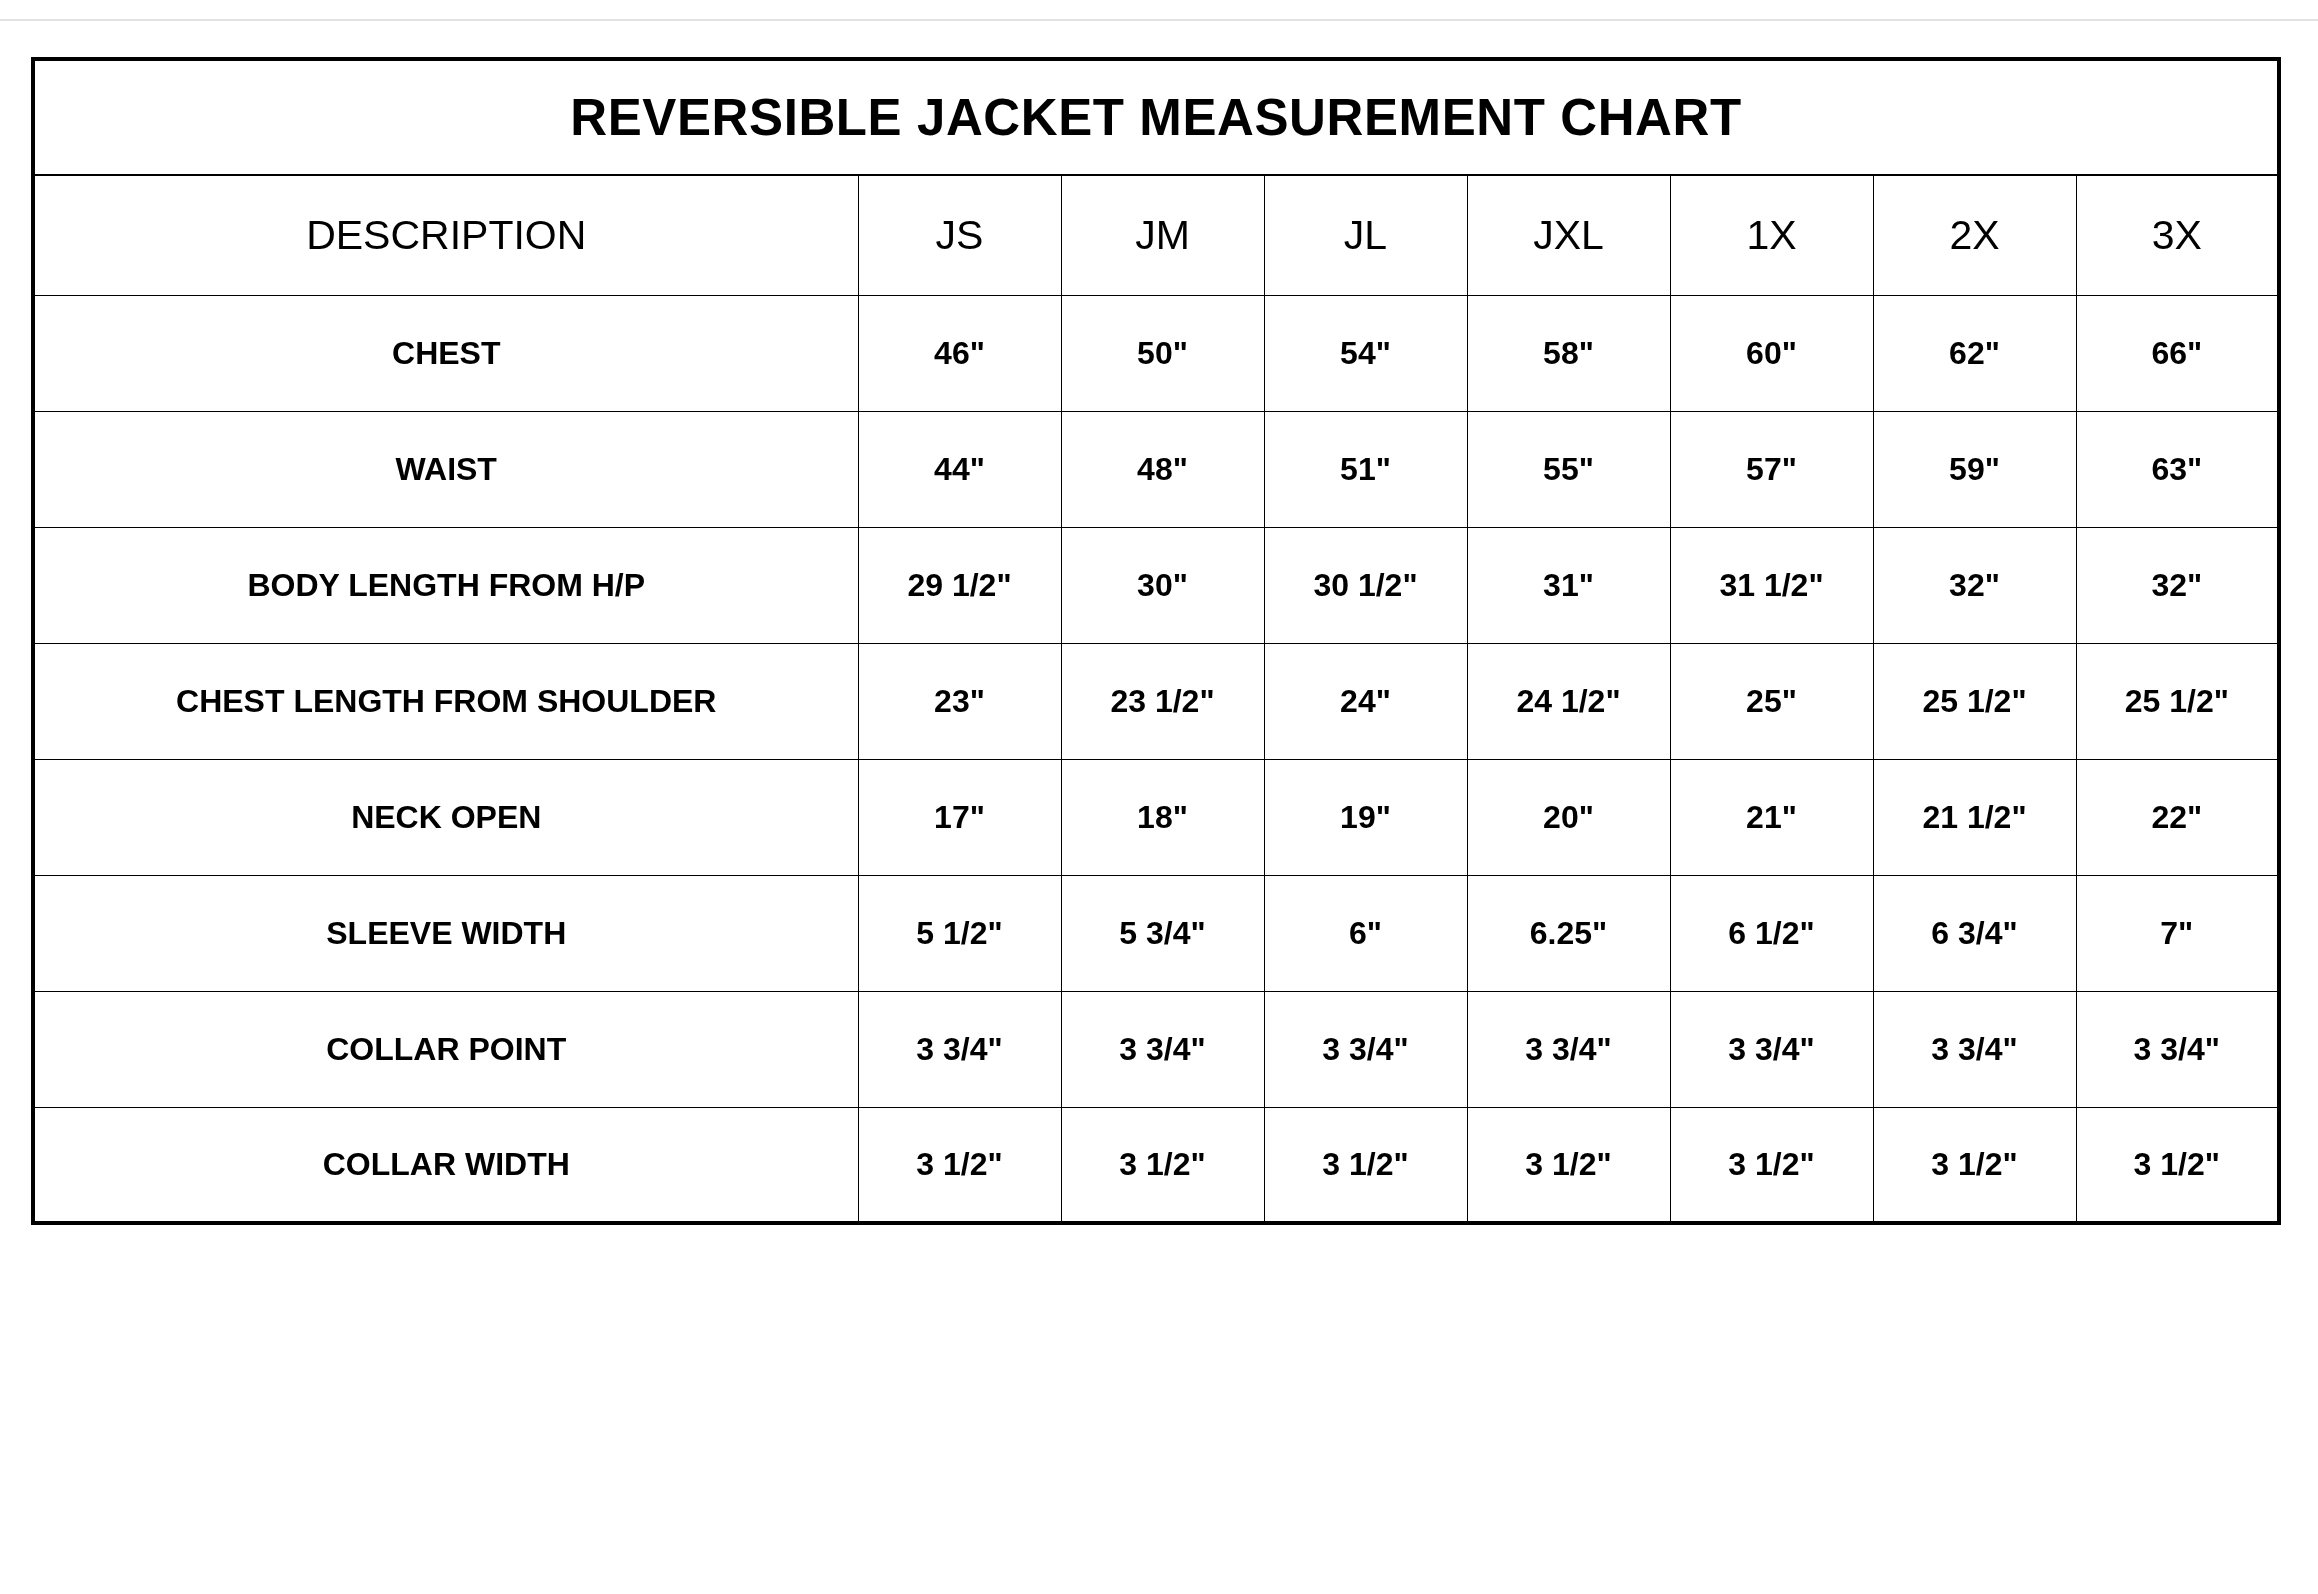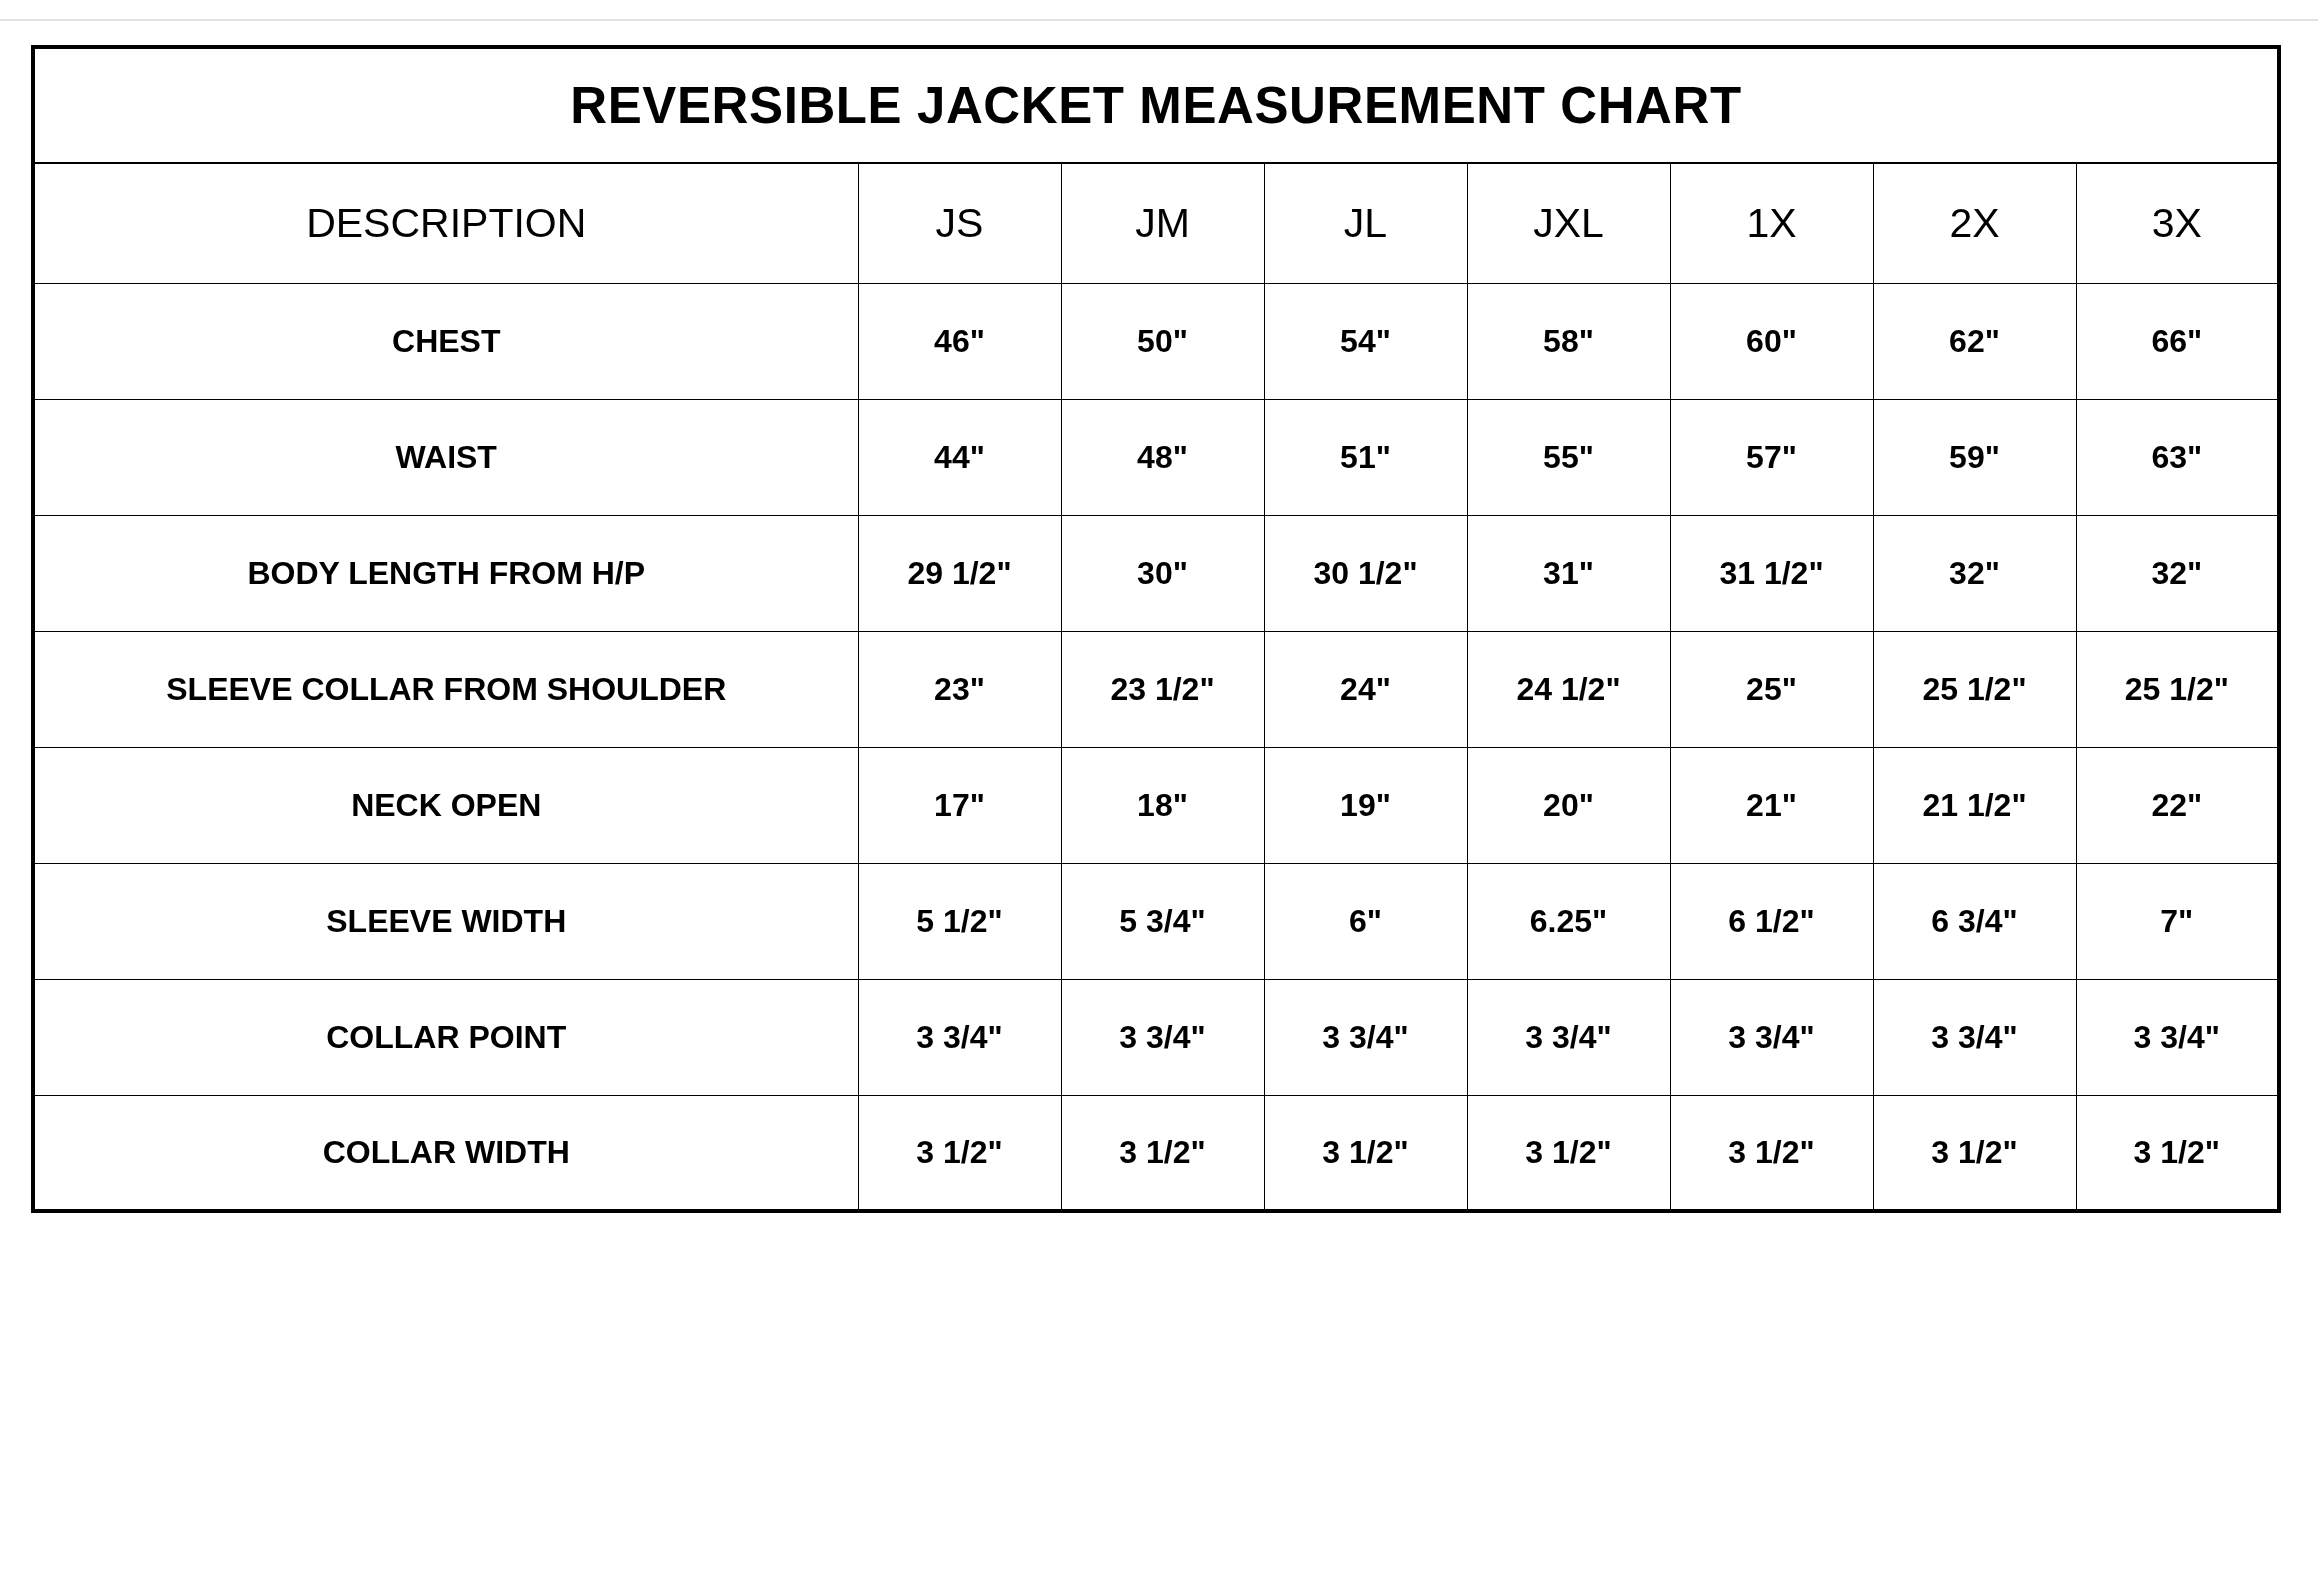--- a/index.html
+++ b/index.html
@@ -16,21 +16,21 @@
     position: absolute;
     left: 0;
     top: 19px;
     width: 2319px;
     height: 1.7px;
     background: #e2e2e2;
   }
   .chart-wrap {
     position: absolute;
     left: 31px;
-    top: 45px;
+    top: 57px;
     width: 2250px;
     height: 1116px;
   }
   table.size-chart {
     width: 100%;
     height: 100%;
     border-collapse: collapse;
     table-layout: fixed;
     background: #ffffff;
     border: 4px solid #000000;
@@ -126,21 +126,21 @@
       <td>29 1/2"</td>
       <td>30"</td>
       <td>30 1/2"</td>
       <td>31"</td>
       <td>31 1/2"</td>
       <td>32"</td>
       <td>32"</td>
     </tr>
 
     <tr class="data-row">
-      <th>SLEEVE COLLAR FROM SHOULDER</th>
+      <th>CHEST LENGTH FROM SHOULDER</th>
       <td>23"</td>
       <td>23 1/2"</td>
       <td>24"</td>
       <td>24 1/2"</td>
       <td>25"</td>
       <td>25 1/2"</td>
       <td>25 1/2"</td>
     </tr>
 
 

